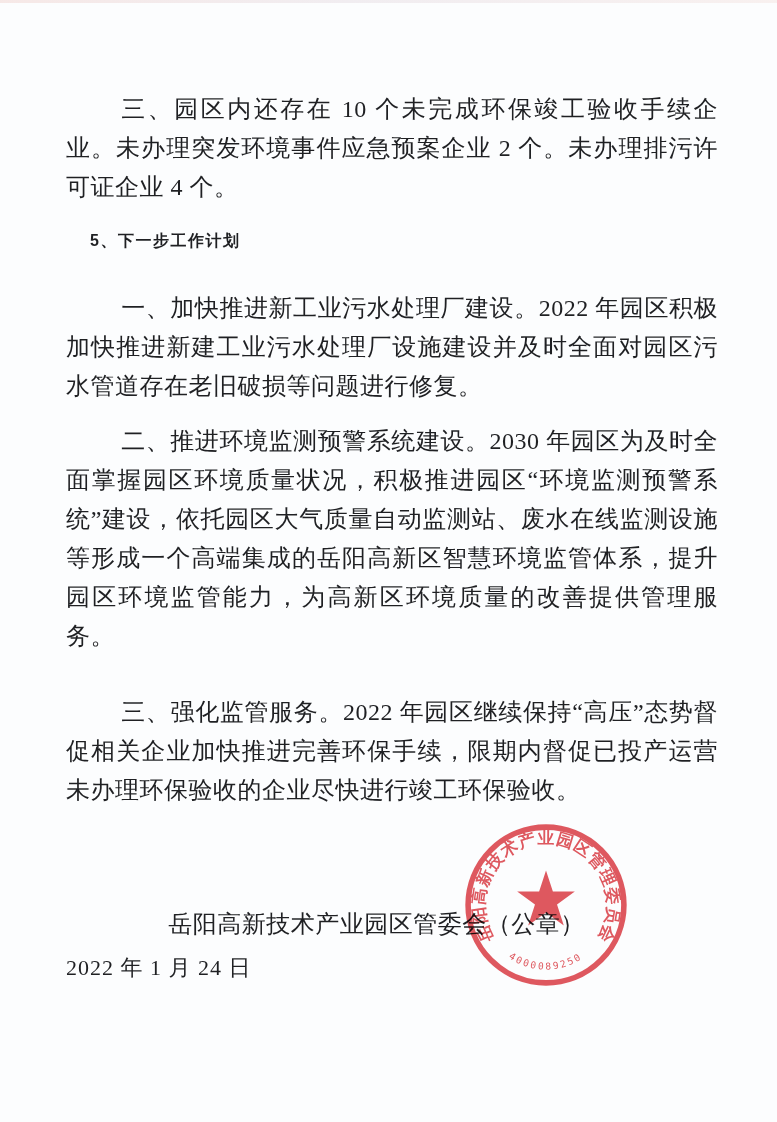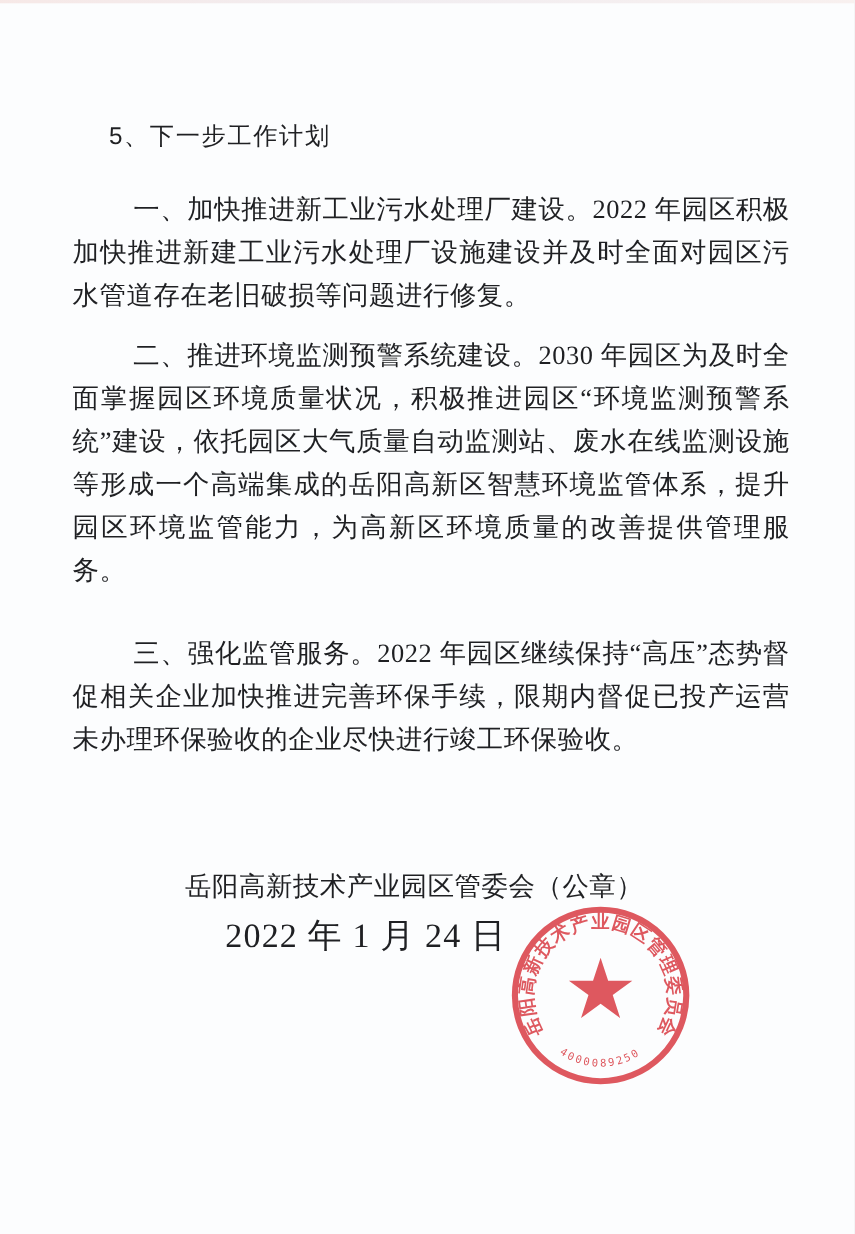--- a/index.html
+++ b/index.html
@@ -28,42 +28,42 @@
     margin:0;
     font-size:24px;
     line-height:39px;
     letter-spacing:0.5px;
     text-align:justify;
     text-indent:2.3em;
   }
   .heading {
     margin:14px 0 0 0;
     font-family:"Liberation Sans","DejaVu Sans",sans-serif;
-    font-weight:400;
-    font-size:22px;
+    font-weight:700;
+    font-size:16px;
     line-height:40px;
     letter-spacing:1.5px;
     text-indent:1.5em;
   }
   .p-after-heading { margin-top:28px; }
   .p-gap-small     { margin-top:16px; }
   .p-gap-med       { margin-top:37px; }
   .sign-block { margin-top:95px; }
   .sign-line {
     font-size:24px;
     line-height:39px;
     letter-spacing:0.5px;
     text-align:center;
     padding-right:31px;
   }
   .date-line {
-    font-size:31px;
+    font-size:22px;
     line-height:39px;
     letter-spacing:1px;
-    text-align:center;
+    text-align:left;
     padding-right:119px;
     margin-top:4px;
   }
   .seal {
     position:absolute;
     left:462px; top:819px;
     width:168px; height:172px;
     mix-blend-mode:multiply;
     opacity:0.88;
     pointer-events:none;
@@ -81,20 +81,21 @@
     letter-spacing:2.1px;
   }
 </style>
 </head>
 <body>
 
 <div class="page">
 
   <div class="doc">
 
+    <p class="para">三、园区内还存在 10 个未完成环保竣工验收手续企业。未办理突发环境事件应急预案企业 2 个。未办理排污许可证企业 4 个。</p>
 
     <h2 class="heading">5、下一步工作计划</h2>
 
     <p class="para p-after-heading">一、加快推进新工业污水处理厂建设。2022 年园区积极加快推进新建工业污水处理厂设施建设并及时全面对园区污水管道存在老旧破损等问题进行修复。</p>
 
     <p class="para p-gap-small">二、推进环境监测预警系统建设。2030 年园区为及时全面掌握园区环境质量状况，积极推进园区“环境监测预警系统”建设，依托园区大气质量自动监测站、废水在线监测设施等形成一个高端集成的岳阳高新区智慧环境监管体系，提升园区环境监管能力，为高新区环境质量的改善提供管理服务。</p>
 
     <p class="para p-gap-med">三、强化监管服务。2022 年园区继续保持“高压”态势督促相关企业加快推进完善环保手续，限期内督促已投产运营未办理环保验收的企业尽快进行竣工环保验收。</p>
 
     <div class="sign-block">

